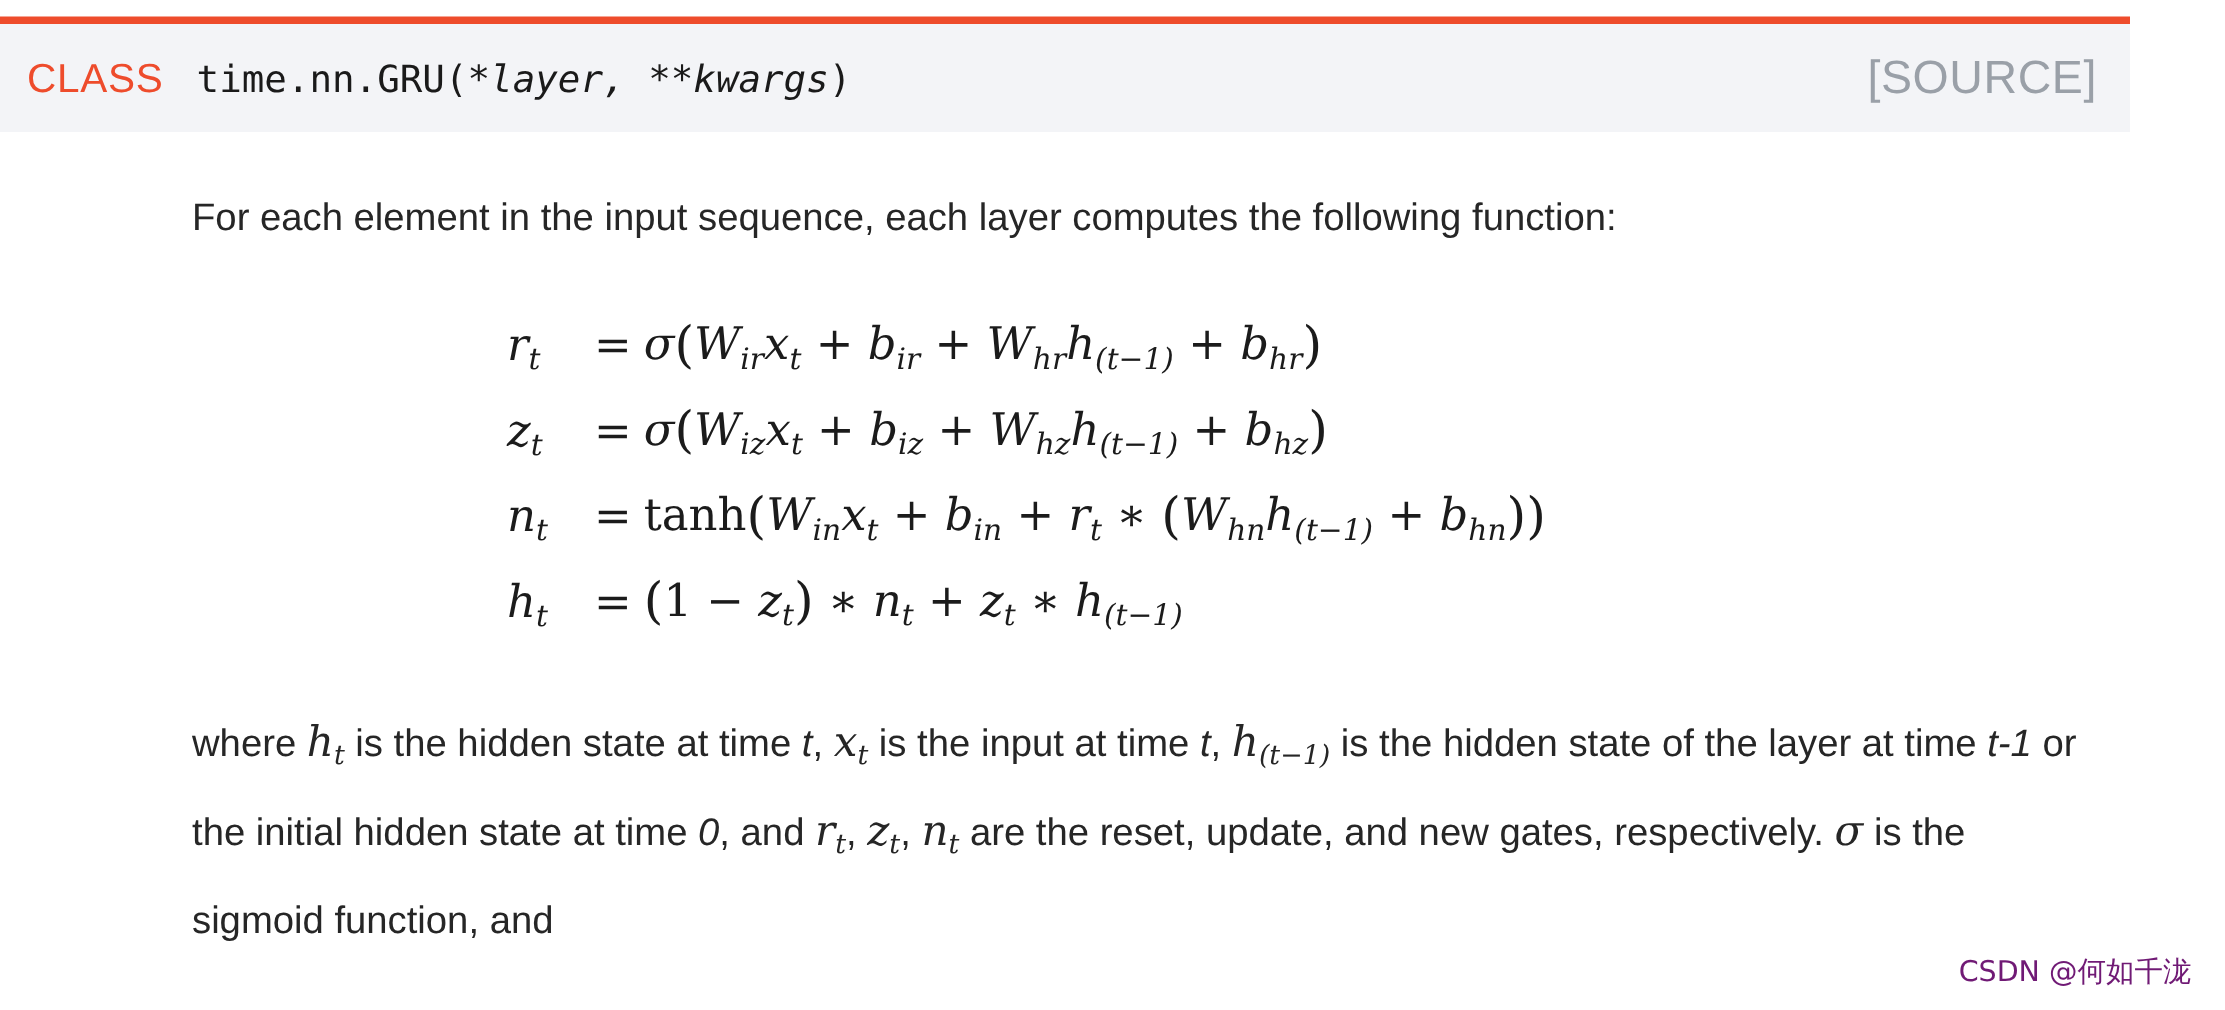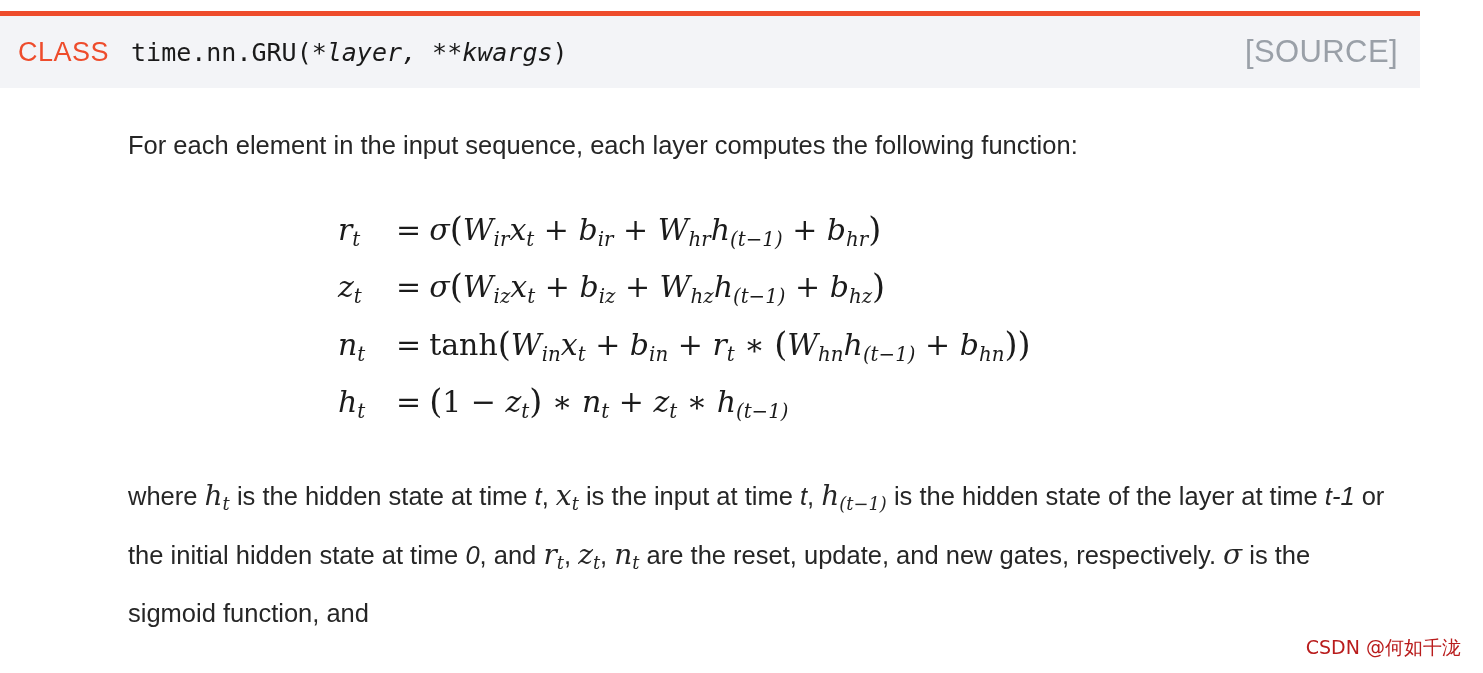--- a/index.html
+++ b/index.html
@@ -139,21 +139,21 @@
     font-size: 28px;
   }
 
   
   .watermark {
     position: absolute;
     right: 22px;
     bottom: 12px;
     font-family: "DejaVu Sans", sans-serif;
     font-size: 19px;
-    color: #b91c1c;
+    color: #701a75;
     white-space: pre;
   }
 </style>
 </head>
 <body>
 
 <div class="sig-block">
   <div class="sig-rule"></div>
   <div class="sig-bar">
     <span class="sig-kw">CLASS</span>

